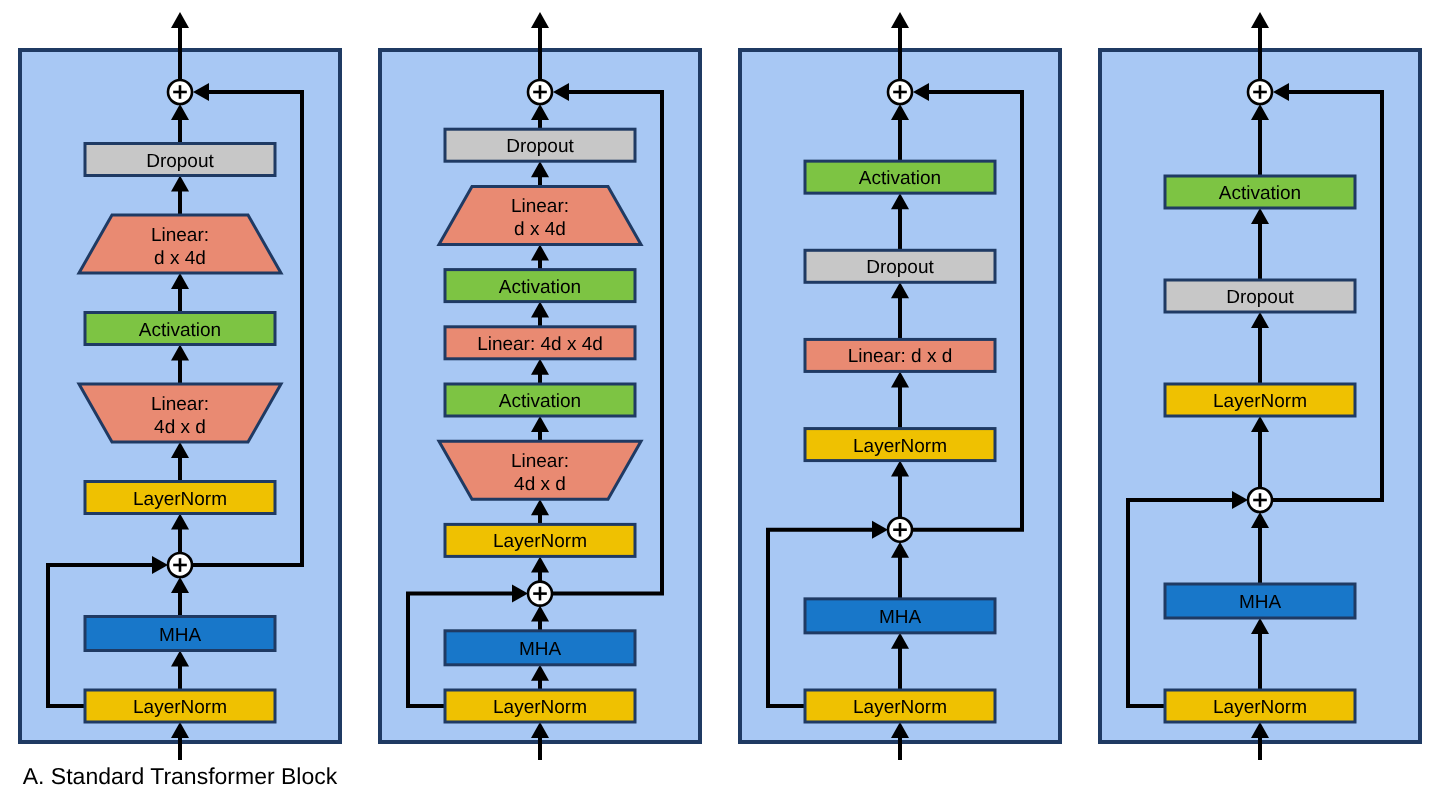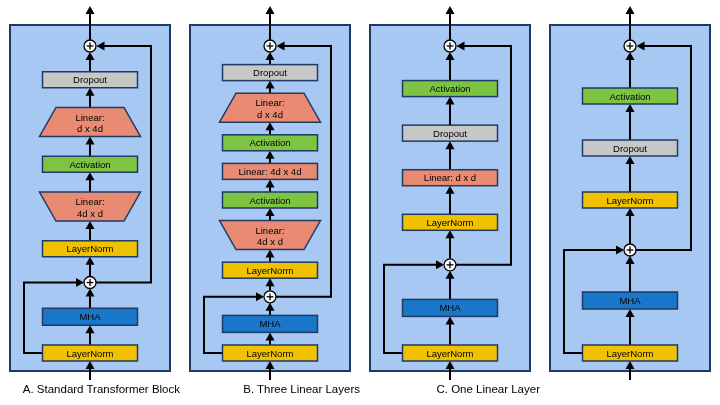--- a/index.html
+++ b/index.html
@@ -9,21 +9,21 @@
     display: flex; flex-direction: row;
     background: #ffffff;
   }
   .panel {
     width: 180px; height: 405px;
     display: flex; flex-direction: column; align-items: center;
   }
   .panel svg { display: block; }
   .caption {
     width: 180px; height: 25px;
-    text-align: right;
+    text-align: center;
     font-size: 11.5px;
     color: #000000;
     line-height: 18px;
     white-space: nowrap;
   }
   svg text {
     font-family: "Liberation Sans", "DejaVu Sans", sans-serif;
   }
 </style>
 </head>
@@ -173,21 +173,20 @@
         <g>
           <rect x="42.5" y="64.59999999999997" width="95" height="16" fill="#C7C7C7" stroke="#1F3A63" stroke-width="1.5"></rect>
           <text x="90" y="76.09999999999997" text-anchor="middle" font-size="9.5" fill="#000000">Dropout</text>
         </g>
         <g>
           <circle cx="90" cy="45.999999999999964" r="6" fill="#FFFFFF" stroke="#000000" stroke-width="1.3"></circle>
           <line x1="86.6" y1="45.999999999999964" x2="93.4" y2="45.999999999999964" stroke="#000000" stroke-width="1.3"></line>
           <line x1="90" y1="42.599999999999966" x2="90" y2="49.39999999999996" stroke="#000000" stroke-width="1.3"></line>
         </g>
       </svg>
-    <div class="caption">B. Three Linear Layers</div>
   </div>
   <div class="panel">
     <svg class="diagram" width="180" height="380" viewBox="0 0 180 380">
         <rect x="10" y="25" width="160" height="346" fill="#A8C8F4" stroke="#1F3A63" stroke-width="2"></rect>
         <line x1="90" y1="380" x2="90" y2="367" stroke="#000000" stroke-width="2"></line>
         <polygon points="90,361 85.5,369 94.5,369" fill="#000000"></polygon>
         <line x1="90" y1="345" x2="90" y2="322.42857142857144" stroke="#000000" stroke-width="2"></line>
         <polygon points="90,316.42857142857144 85.5,324.42857142857144 94.5,324.42857142857144" fill="#000000"></polygon>
         <line x1="90" y1="299.42857142857144" x2="90" y2="276.8571428571429" stroke="#000000" stroke-width="2"></line>
         <polygon points="90,270.8571428571429 85.5,278.8571428571429 94.5,278.8571428571429" fill="#000000"></polygon>
@@ -235,21 +234,20 @@
         <g>
           <rect x="42.5" y="80.57142857142857" width="95" height="16" fill="#7DC443" stroke="#1F3A63" stroke-width="1.5"></rect>
           <text x="90" y="92.07142857142857" text-anchor="middle" font-size="9.5" fill="#000000">Activation</text>
         </g>
         <g>
           <circle cx="90" cy="46" r="6" fill="#FFFFFF" stroke="#000000" stroke-width="1.3"></circle>
           <line x1="86.6" y1="46" x2="93.4" y2="46" stroke="#000000" stroke-width="1.3"></line>
           <line x1="90" y1="42.6" x2="90" y2="49.4" stroke="#000000" stroke-width="1.3"></line>
         </g>
       </svg>
-    <div class="caption">C. One Linear Layer</div>
   </div>
   <div class="panel">
     <svg class="diagram" width="180" height="380" viewBox="0 0 180 380">
         <rect x="10" y="25" width="160" height="346" fill="#A8C8F4" stroke="#1F3A63" stroke-width="2"></rect>
         <line x1="90" y1="380" x2="90" y2="367" stroke="#000000" stroke-width="2"></line>
         <polygon points="90,361 85.5,369 94.5,369" fill="#000000"></polygon>
         <line x1="90" y1="345" x2="90" y2="315" stroke="#000000" stroke-width="2"></line>
         <polygon points="90,309 85.5,317 94.5,317" fill="#000000"></polygon>
         <line x1="90" y1="292" x2="90" y2="262" stroke="#000000" stroke-width="2"></line>
         <polygon points="90,256 85.5,264 94.5,264" fill="#000000"></polygon>

